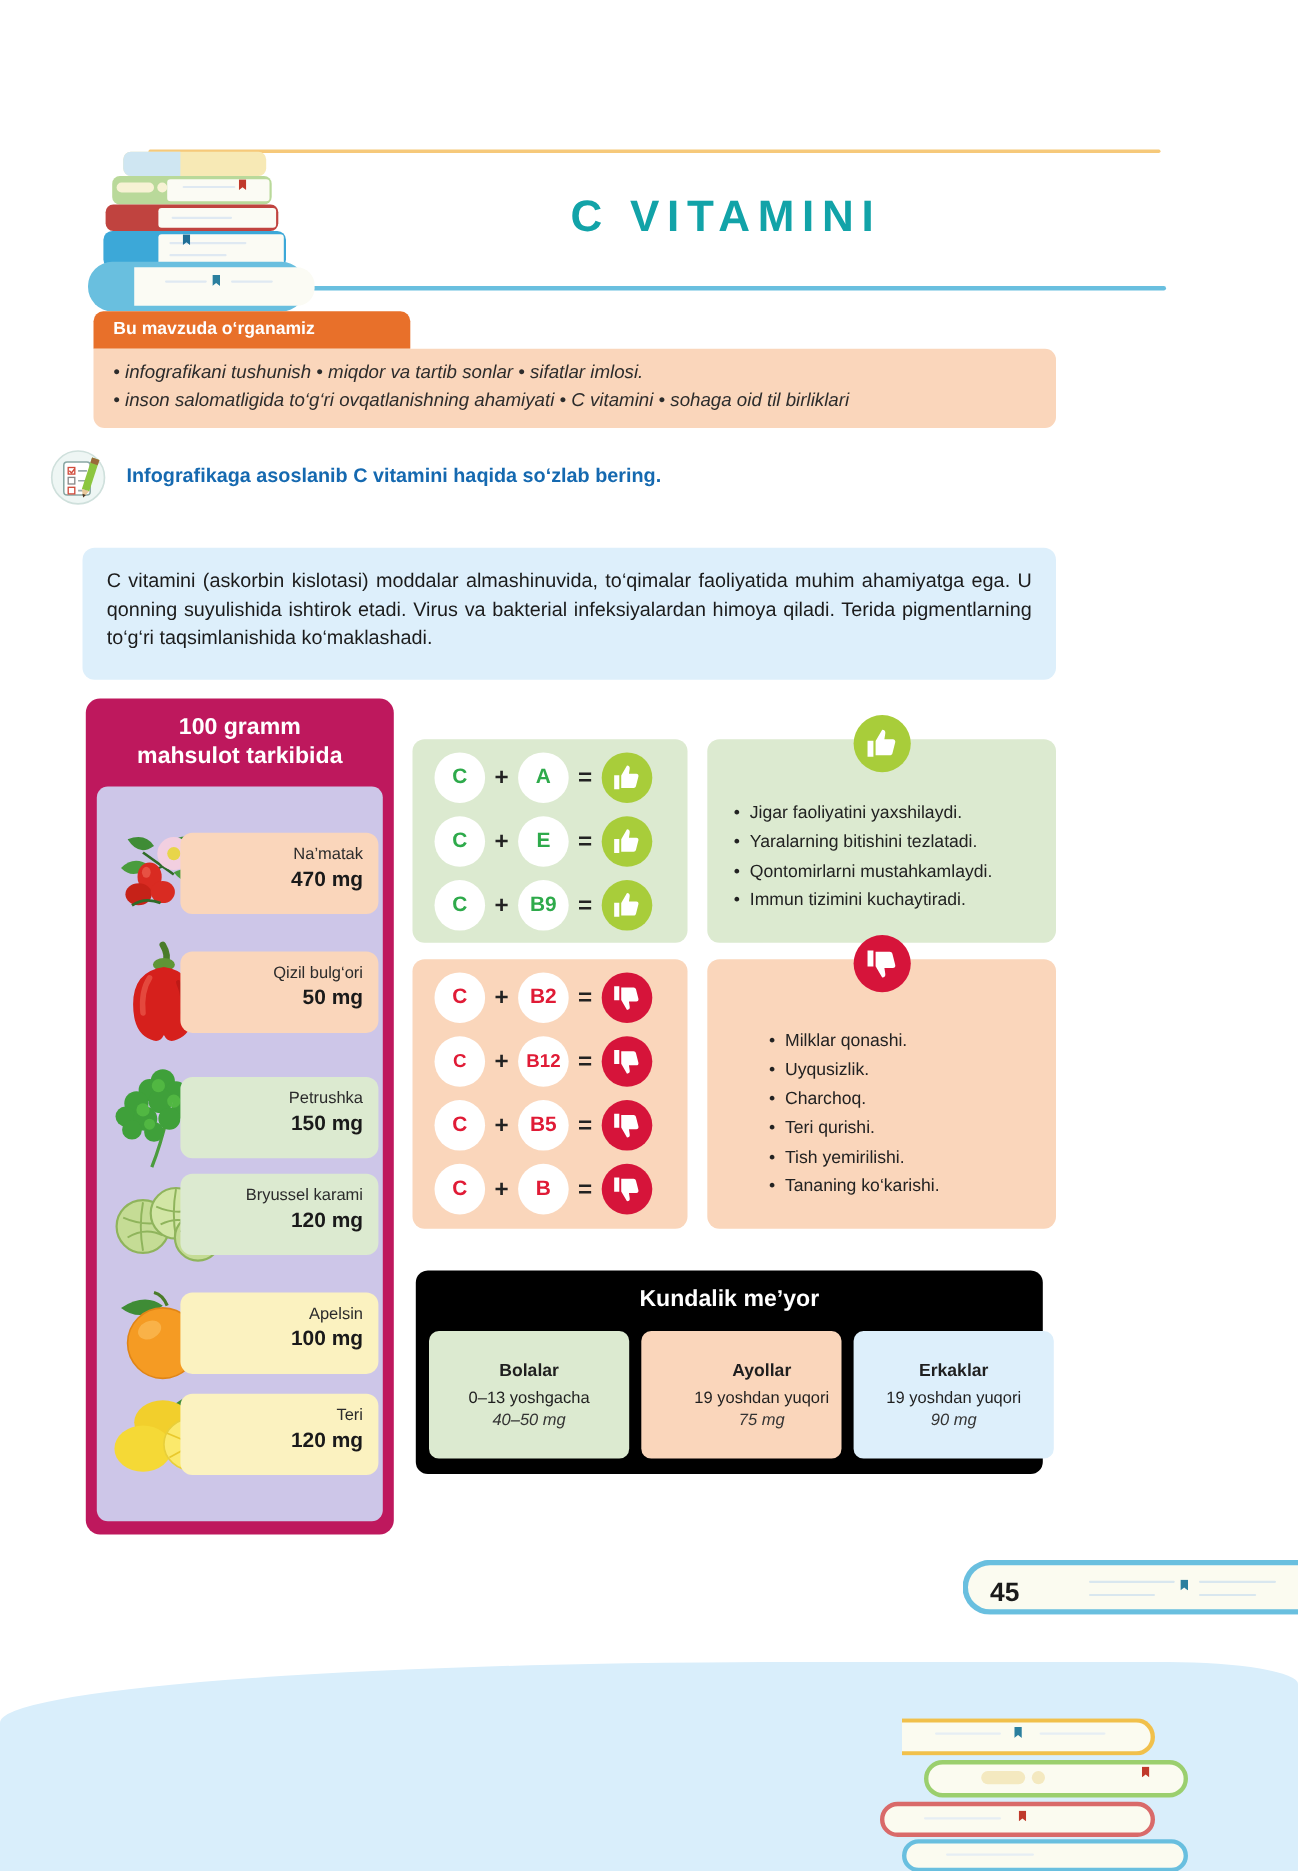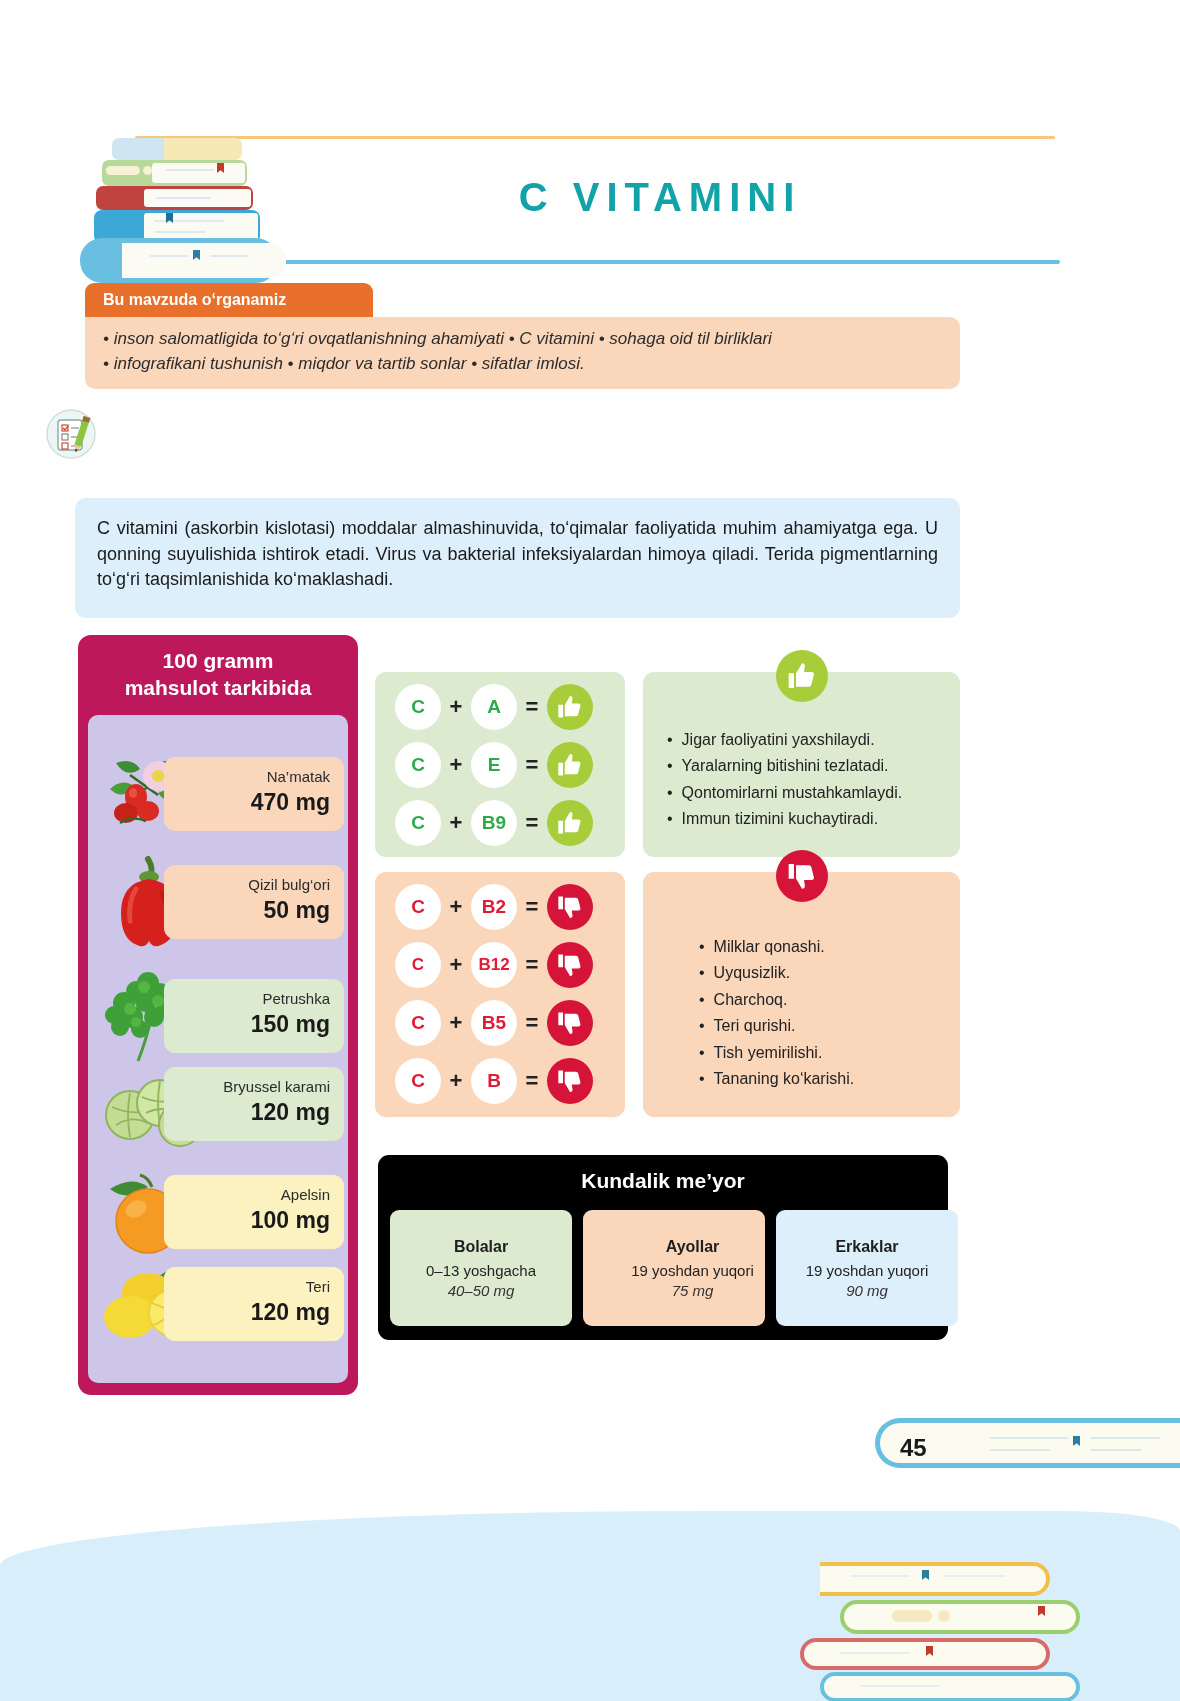--- a/index.html
+++ b/index.html
@@ -77,21 +77,21 @@
   .panel-inner {
     position: absolute; left: 10px; top: 80px; width: 260px; height: 668px;
     background: #cdc6e8; border-radius: 10px;
   }
   .food-row { position: absolute; left: 0; width: 260px; height: 100px; }
   .food-pill {
     position: absolute; right: 4px; top: 12px; width: 180px; height: 74px;
     border-radius: 11px; padding: 10px 14px 0 0; text-align: right;
   }
   .food-name { font-size: 15px; color: #2b2b2b; line-height: 1.35; }
-  .food-mg { font-size: 23px; font-weight: bold; color: #1a1a1a; line-height: 1.35; }
+  .food-mg { font-size: 19px; font-weight: bold; color: #1a1a1a; line-height: 1.35; }
   .food-img { position: absolute; left: 8px; top: 0; width: 110px; height: 100px; }
 
   
   .combo-good {
     position: absolute; left: 375px; top: 672px; width: 250px; height: 185px;
     background: #dcead0; border-radius: 11px;
   }
   .combo-bad {
     position: absolute; left: 375px; top: 872px; width: 250px; height: 245px;
     background: #fad6bb; border-radius: 11px;
@@ -205,22 +205,22 @@
       <div class="bk-line" style="left:70px; top:127px; width:38px;"></div>
       <div class="bk-line" style="left:130px; top:127px; width:38px;"></div>
       <div class="bk-mark" style="left:113px; top:122px; background:#2b7f9e; clip-path:polygon(0 0,100% 0,100% 100%,50% 72%,0 100%);"></div>
     </div>
 
     <div class="title">C VITAMINI</div>
   </div>
 
   <div class="learn-tab">Bu mavzuda o‘rganamiz</div>
   <div class="learn-body">
+    <div>• infografikani tushunish • miqdor va tartib sonlar • sifatlar imlosi.</div>
     <div>• inson salomatligida to‘g‘ri ovqatlanishning ahamiyati • C vitamini • sohaga oid til birliklari</div>
-    <div>• infografikani tushunish • miqdor va tartib sonlar • sifatlar imlosi.</div>
   </div>
 
   <div class="task">
     <div class="task-icon">
       <svg width="52" height="52" viewBox="0 0 52 52">
         <circle cx="26" cy="26" r="24" fill="#eef6f4" stroke="#cfe0dc" stroke-width="1.5"></circle>
         <rect x="13" y="12" width="24" height="30" rx="3" fill="#ffffff" stroke="#8aa8a4" stroke-width="1.4"></rect>
         <rect x="17" y="17" width="6" height="6" fill="#fff" stroke="#d04a3a" stroke-width="1.2"></rect>
         <path d="M18 20 l2 2 l3 -4" stroke="#d04a3a" stroke-width="1.3" fill="none"></path>
         <rect x="17" y="26" width="6" height="6" fill="#fff" stroke="#888" stroke-width="1.2"></rect>
@@ -229,20 +229,21 @@
         <line x1="26" y1="29" x2="34" y2="29" stroke="#9aa" stroke-width="1.5"></line>
         <line x1="26" y1="38" x2="34" y2="38" stroke="#9aa" stroke-width="1.5"></line>
         <g transform="rotate(18 36 26)">
           <rect x="33" y="8" width="7" height="30" fill="#8cc63f"></rect>
           <rect x="33" y="8" width="7" height="5" fill="#9b6a3a"></rect>
           <polygon points="33,38 40,38 36.5,45" fill="#e8c89a"></polygon>
           <polygon points="34.8,42 38.2,42 36.5,45" fill="#4a3526"></polygon>
         </g>
       </svg>
     </div>
+    <div class="task-text">Infografikaga asoslanib C vitamini haqida so‘zlab bering.</div>
   </div>
 
   <div class="intro">C vitamini (askorbin kislotasi) moddalar almashinuvida, to‘qimalar faoliyatida muhim ahamiyatga ega. U qonning suyulishida ishtirok etadi. Virus va bakterial infeksiyalardan himoya qiladi. Terida pigmentlarning to‘g‘ri taqsimlanishida ko‘maklashadi.</div>
 
   <div class="panel">
     <div class="panel-title">
       <div>100 gramm</div>
       <div>mahsulot  tarkibida</div>
     </div>
     <div class="panel-inner">

